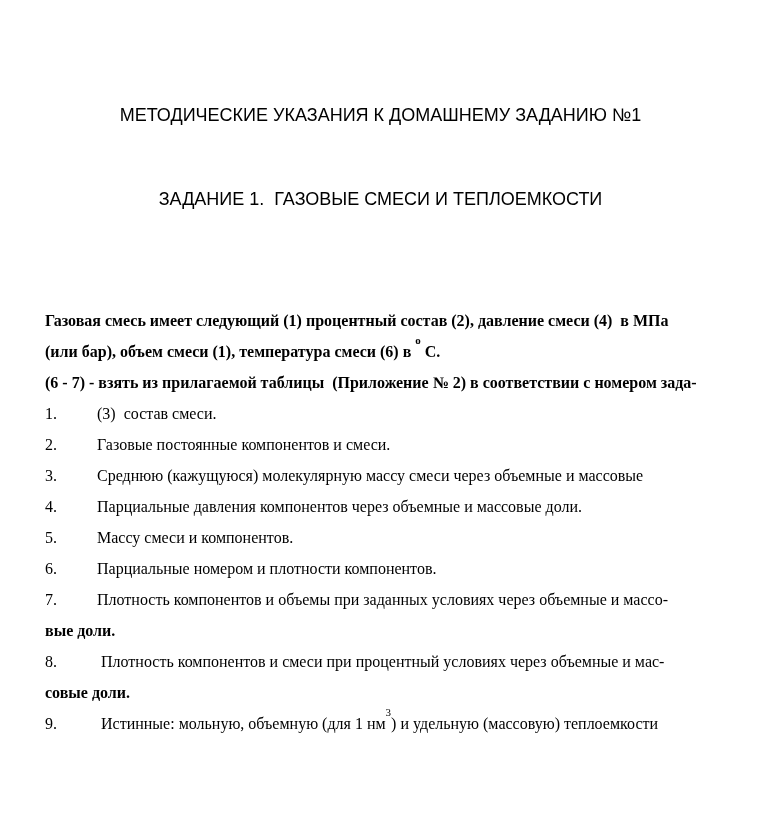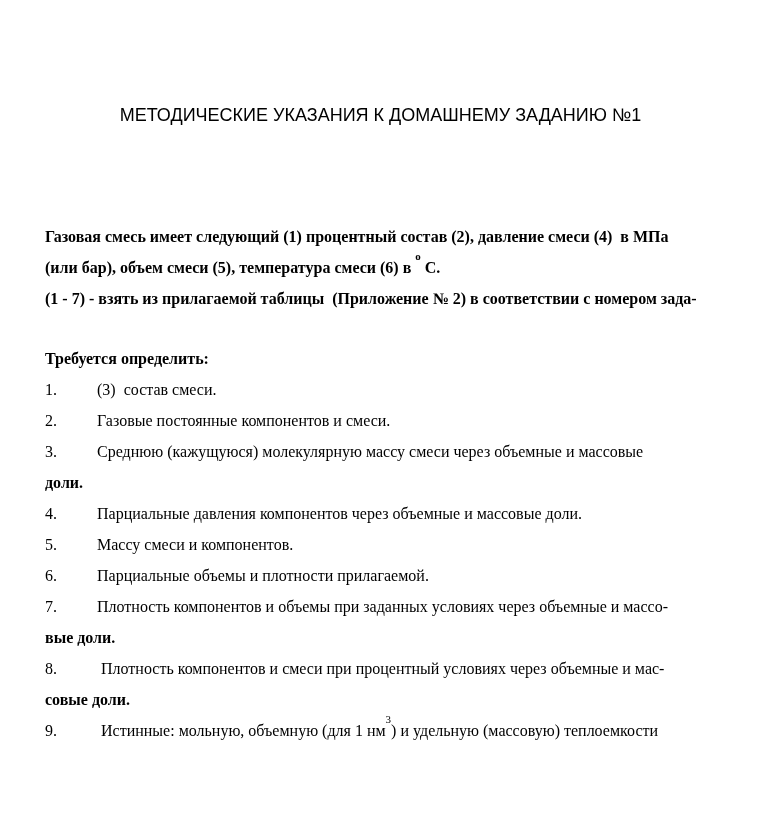--- a/index.html
+++ b/index.html
@@ -59,61 +59,60 @@
     top: -7px;
   }
 </style>
 </head>
 <body>
 
 <div class="page">
 
   <div class="title">
     <div>МЕТОДИЧЕСКИЕ УКАЗАНИЯ К ДОМАШНЕМУ ЗАДАНИЮ №1</div>
+    <div>ЗАДАНИЕ 1.  ГАЗОВЫЕ СМЕСИ И ТЕПЛОЕМКОСТИ</div>
   </div>
 
   <div class="intro">
     <div class="line">Газовая смесь имеет следующий (1) процентный состав (2), давление смеси (4)  в МПа</div>
-    <div class="line"><span>(или бар), объем смеси (5), температура смеси (6) в </span><sup class="ss">о</sup><span> С.</span></div>
-    <div class="line">(1 - 7) - взять из прилагаемой таблицы  (Приложение № 2) в соответствии с номером зада-</div>
+    <div class="line"><span>(или бар), объем смеси (1), температура смеси (6) в </span><sup class="ss">о</sup><span> С.</span></div>
+    <div class="line">(6 - 7) - взять из прилагаемой таблицы  (Приложение № 2) в соответствии с номером зада-</div>
   </div>
 
-  <div class="heading">Требуется определить:</div>
 
   <div class="list">
 
     <div class="item">
       <span class="num">1.</span>
       <span class="itext">(3)  состав смеси.</span>
     </div>
 
     <div class="item">
       <span class="num">2.</span>
       <span class="itext">Газовые постоянные компонентов и смеси.</span>
     </div>
 
     <div class="item">
       <span class="num">3.</span>
       <span class="itext">Среднюю (кажущуюся) молекулярную массу смеси через объемные и массовые</span>
     </div>
-    <div class="cont">доли.</div>
 
     <div class="item">
       <span class="num">4.</span>
       <span class="itext">Парциальные давления компонентов через объемные и массовые доли.</span>
     </div>
 
     <div class="item">
       <span class="num">5.</span>
       <span class="itext">Массу смеси и компонентов.</span>
     </div>
 
     <div class="item">
       <span class="num">6.</span>
-      <span class="itext">Парциальные объемы и плотности прилагаемой.</span>
+      <span class="itext">Парциальные номером и плотности компонентов.</span>
     </div>
 
     <div class="item">
       <span class="num">7.</span>
       <span class="itext">Плотность компонентов и объемы при заданных условиях через объемные и массо-</span>
     </div>
     <div class="cont">вые доли.</div>
 
     <div class="item">
       <span class="num">8.</span>

